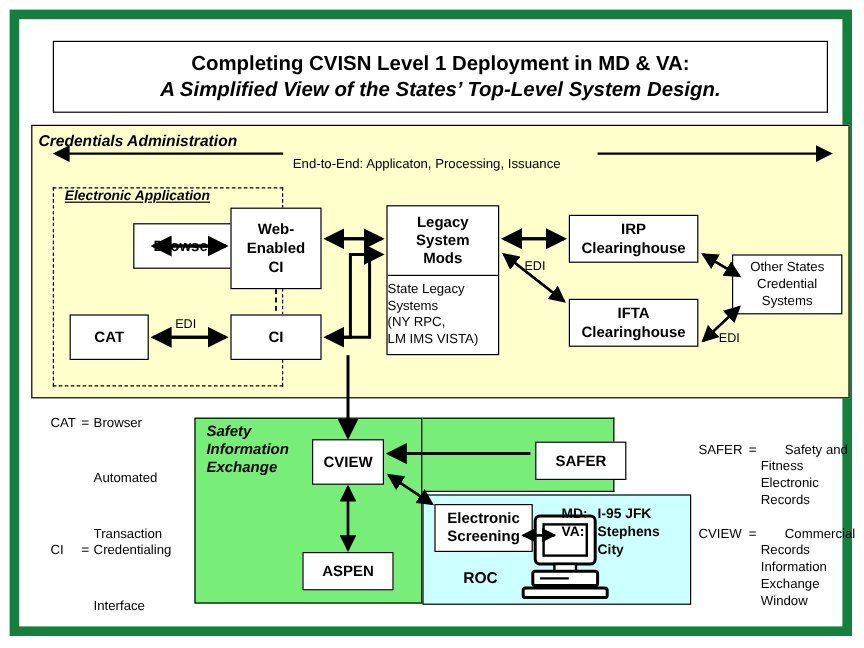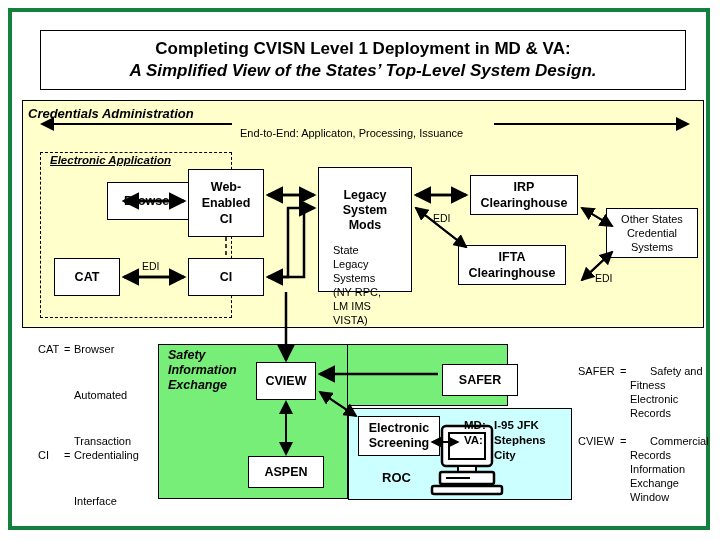--- a/index.html
+++ b/index.html
@@ -8,21 +8,21 @@
   }
   body {
     width: 720px; height: 540px;
     font-family: "Liberation Sans", sans-serif;
     overflow: hidden;
   }
   #slide {
     position: absolute;
     left: 8px; top: 8px;
     width: 702px; height: 522px;
-    border: 4px solid #15803d;
+    border: 8px solid #15803d;
     background: #ffffff;
     box-sizing: border-box;
   }
   .abs { position: absolute; box-sizing: border-box; }
 
   
   #title-box {
     left: 28px; top: 18px; width: 646px; height: 60px;
     border: 1px solid #000000;
     background: #ffffff;
@@ -71,26 +71,26 @@
     display: flex; align-items: center; justify-content: center;
     text-align: center;
     color: #000;
   }
   .node.bold { font-weight: bold; }
 
   #browser-box   { left: 60px;  top: 170px; width: 84px;  height: 38px; font-size: 12.5px; margin-left: 35px; }
   #webci-box     { left: 176px; top: 157px; width: 76px;  height: 68px; font-size: 12.5px; }
   #cat-box       { left: 42px;  top: 246px; width: 66px;  height: 38px; font-size: 12.5px; }
   #ci-box        { left: 176px; top: 246px; width: 76px;  height: 38px; font-size: 12.5px; }
-  #legacy-box    { left: 306px; top: 155px; width: 94px;  height: 125px; padding: 14px; flex-direction: column; justify-content: flex-start; }
+  #legacy-box    { left: 306px; top: 155px; width: 94px;  height: 125px; padding: 0; flex-direction: column; justify-content: flex-start; }
   #legacy-top    { width: 100%; padding: 6px 2px 6px; font-size: 12.5px; font-weight: bold; line-height: 15px; text-align: center; }
   #legacy-sep    { width: 100%; height: 1px; background: #000; }
   #legacy-bottom { width: 100%; padding: 4px 2px; font-size: 11px; line-height: 14px; text-align: left; }
   #irp-box       { left: 458px; top: 163px; width: 108px; height: 40px; font-size: 12.5px; }
-  #ifta-box      { left: 446px; top: 233px; width: 108px; height: 40px; font-size: 12.5px; }
+  #ifta-box      { left: 458px; top: 233px; width: 108px; height: 40px; font-size: 12.5px; }
   #other-states-box { left: 594px; top: 196px; width: 92px; height: 50px; font-size: 11px; line-height: 14px; }
 
   .edi-label {
     font-size: 10.5px; color: #000; white-space: nowrap;
   }
   #edi-cat-ci   { left: 130px; top: 248px; }
   #edi-legacy   { left: 421px; top: 200px; }
   #edi-ifta     { left: 583px; top: 260px; }
 
   #footnotes {

